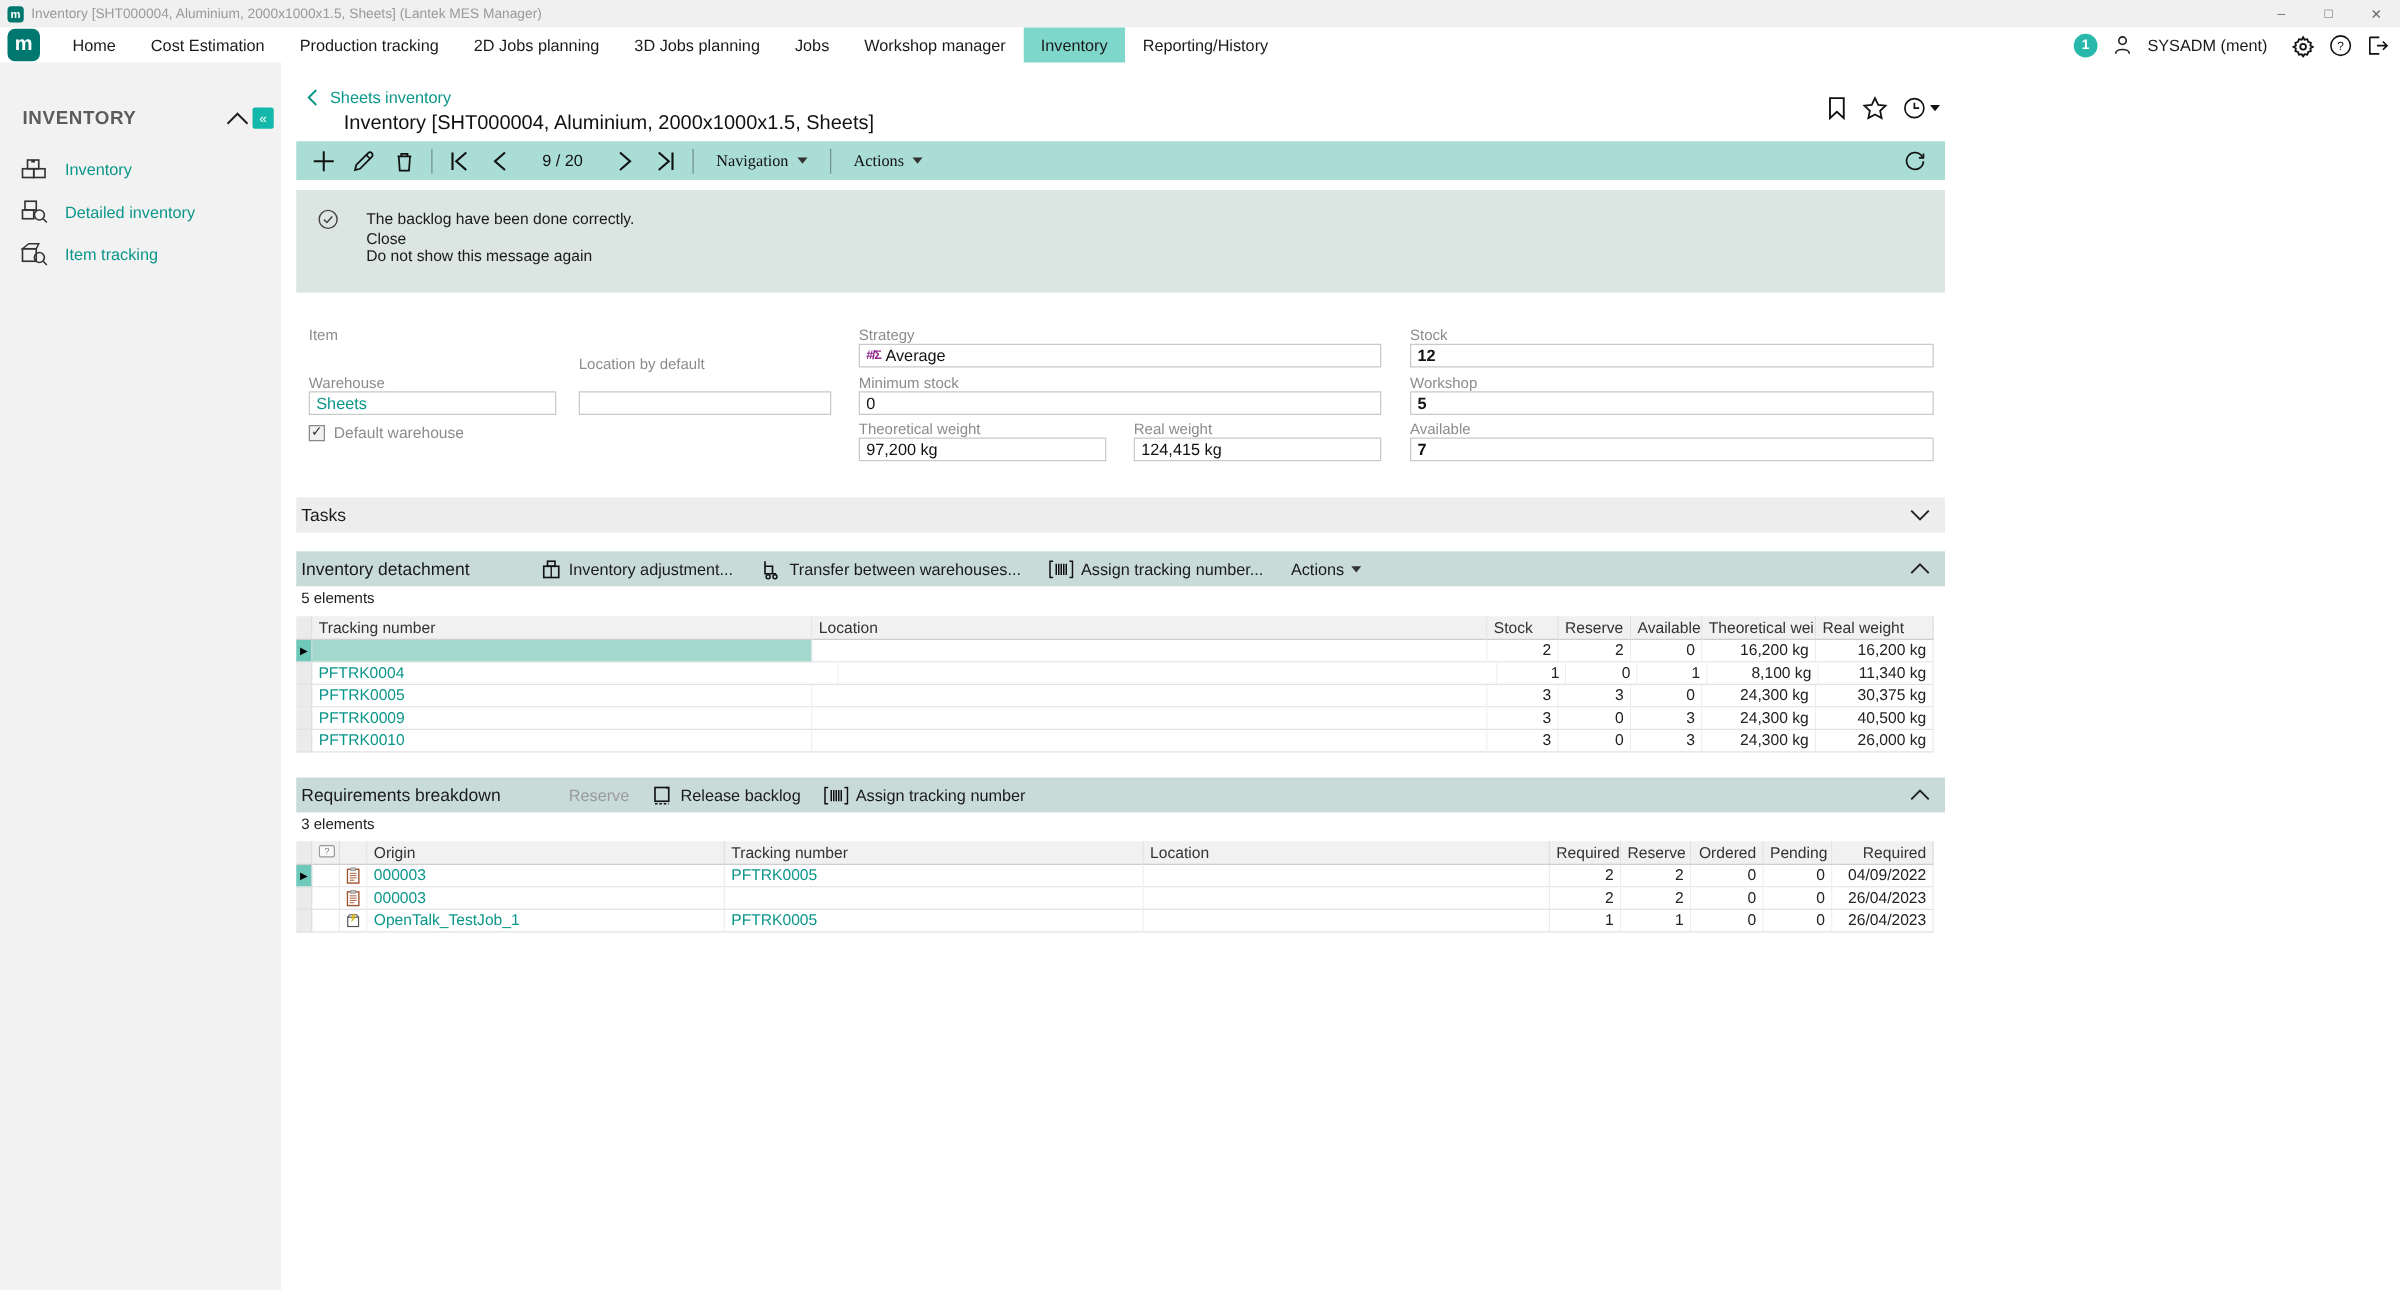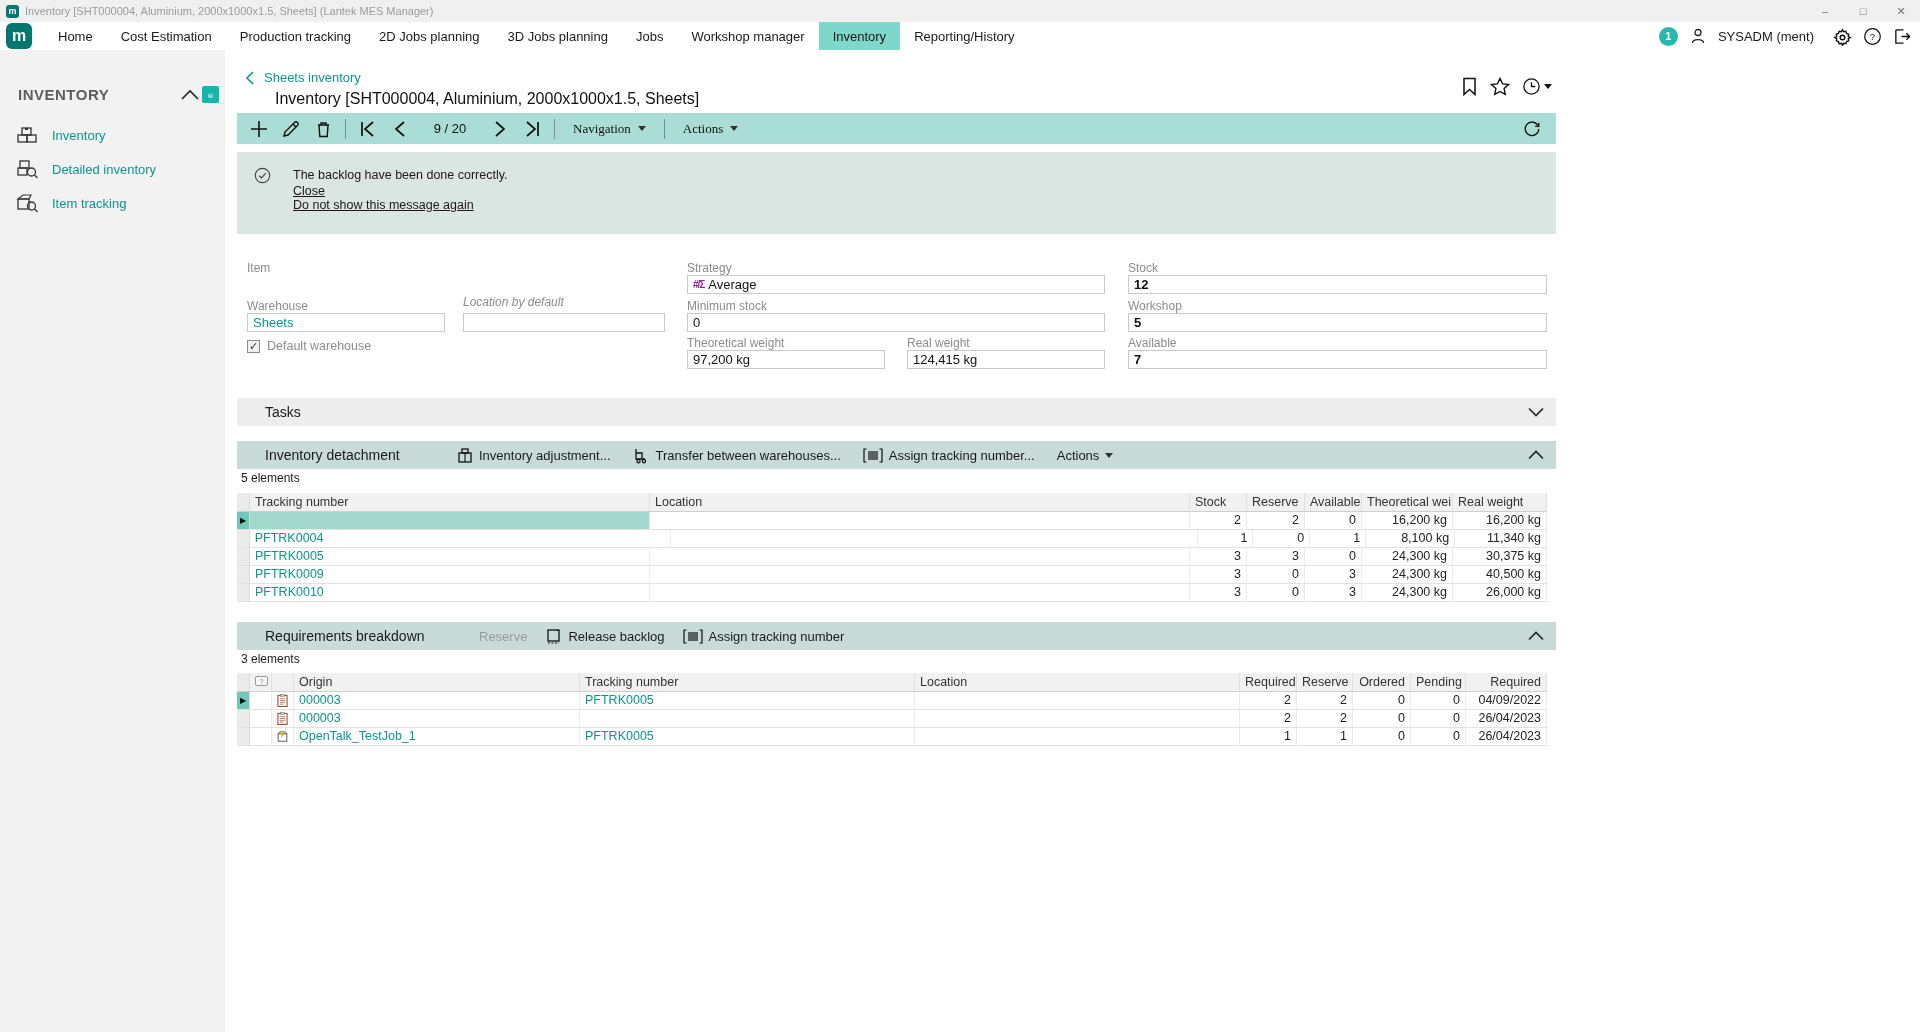--- a/index.html
+++ b/index.html
@@ -46,34 +46,34 @@
   .tb-sep { width:1px; height:20px; background:#3a3a3a; opacity:0.45; margin:0 4px; }
   .tb-pos { font-size:13px; color:#111; width:64px; text-align:center; }
   .tb-dd { display:flex; align-items:center; gap:7px; font-size:13px; color:#111; padding:0 10px; height:24px;font-family:Liberation Serif, serif; }
   .caret-down { width:0; height:0; border-left:4px solid transparent; border-right:4px solid transparent; border-top:5px solid #333; }
   .tb-refresh { position:absolute; right:10px; }
 
   
   .message { left:237px; top:152px; width:1319px; height:82px; background:#dbe6e2; }
   .msg-check { position:absolute; left:17px; top:15px; }
   .msg-text { position:absolute; left:56px; top:16px; font-size:12.5px; color:#1a1a1a; }
-  .msg-link { font-size:12.5px; color:#1a1a1a; text-decoration:underline; position:absolute; left:56px; }
+  .msg-link { font-size:12.5px; color:#1a1a1a; position:absolute; left:56px; }
 
   
   .flabel { font-size:12px; color:#8c8c8c; position:absolute; }
   .finput { position:absolute; height:19px; border:1px solid #c9c9c9; background:#fff; font-size:13px; color:#111; display:flex; align-items:center; padding:0 5px; }
   .finput.teal { color:#0b968a; }
   .finput.bold { font-weight:bold; }
   .straticon { color:#92278f; font-size:10px; font-weight:bold; margin-right:4px; letter-spacing:-1px; }
   .chk { position:absolute; left:247px; top:339px; display:flex; align-items:center; gap:7px; }
   .chkbox { width:13px; height:13px; border:1px solid #8a8a8a; background:#f0f0f0; color:#333; font-size:11px; line-height:11px; display:flex; align-items:center; justify-content:center; }
   .chklbl { font-size:12.5px; color:#8c8c8c; }
 
   
-  .secbar { left:237px; width:1319px; height:28px; display:flex; align-items:center; padding:0 28px; }
+  .secbar { left:237px; width:1319px; height:28px; display:flex; align-items:center; padding:0 4px; }
   .secbar.grey { background:#ededed; }
   .secbar.teal { background:#c8dbd8; }
   .sec-title { font-size:14px; color:#1a1a1a; }
   .sec-chev { position:absolute; right:12px; }
   .sec-btn { display:flex; align-items:center; gap:6px; font-size:13px; color:#1a1a1a; }
   .sec-btn.disabled { color:#9a9a9a; }
   .count { position:absolute; left:241px; font-size:12px; color:#1a1a1a; }
 
   
   .grid { position:absolute; left:237px; width:1310px; }
@@ -300,21 +300,21 @@
     <span class="straticon">#/Σ</span>
     <span>Average</span>
   </div>
 
   <div class="abs flabel" style="left:1128px; top:261px;">Stock</div>
   <div class="abs finput bold" style="left:1128px; top:275px; width:419px;">12</div>
 
   <div class="abs flabel" style="left:247px; top:299px;">Warehouse</div>
   <div class="abs finput teal" style="left:247px; top:313px; width:198px;">Sheets</div>
 
-  <div class="abs flabel" style="left:463px; top:295px;font-style:italic;">Location by default</div>
+  <div class="abs flabel" style="left:463px; top:284px;">Location by default</div>
   <div class="abs finput" style="left:463px; top:313px; width:202px;"></div>
 
   <div class="abs flabel" style="left:687px; top:299px;">Minimum stock</div>
   <div class="abs finput" style="left:687px; top:313px; width:418px;">0</div>
 
   <div class="abs flabel" style="left:1128px; top:299px;">Workshop</div>
   <div class="abs finput bold" style="left:1128px; top:313px; width:419px;">5</div>
 
   <div class="chk">
     <span class="chkbox">✓</span>

